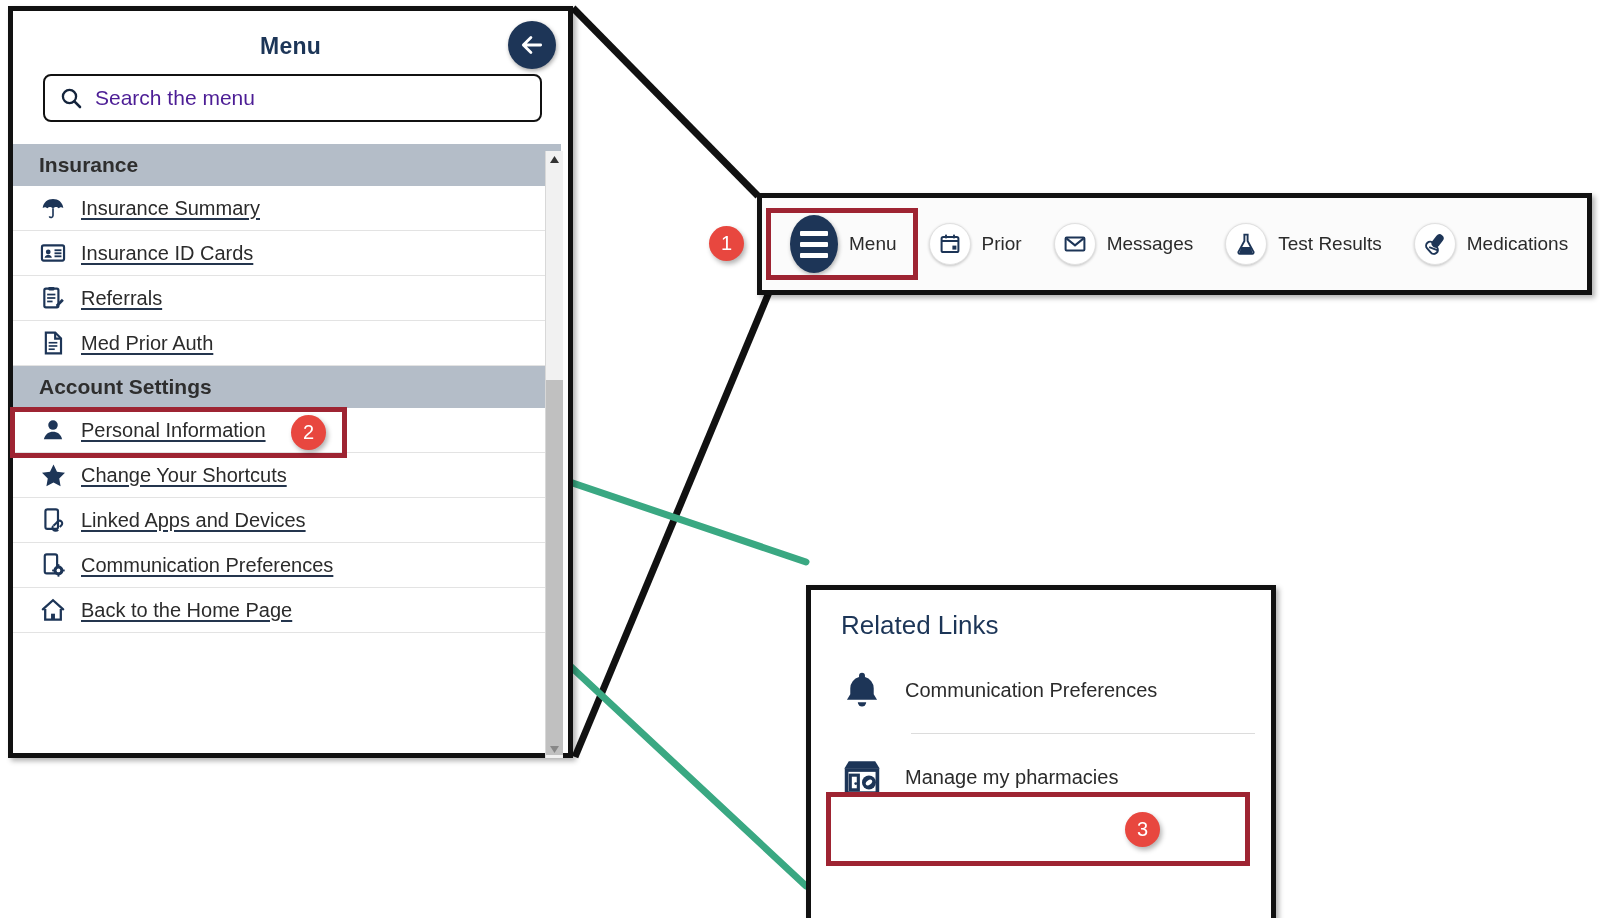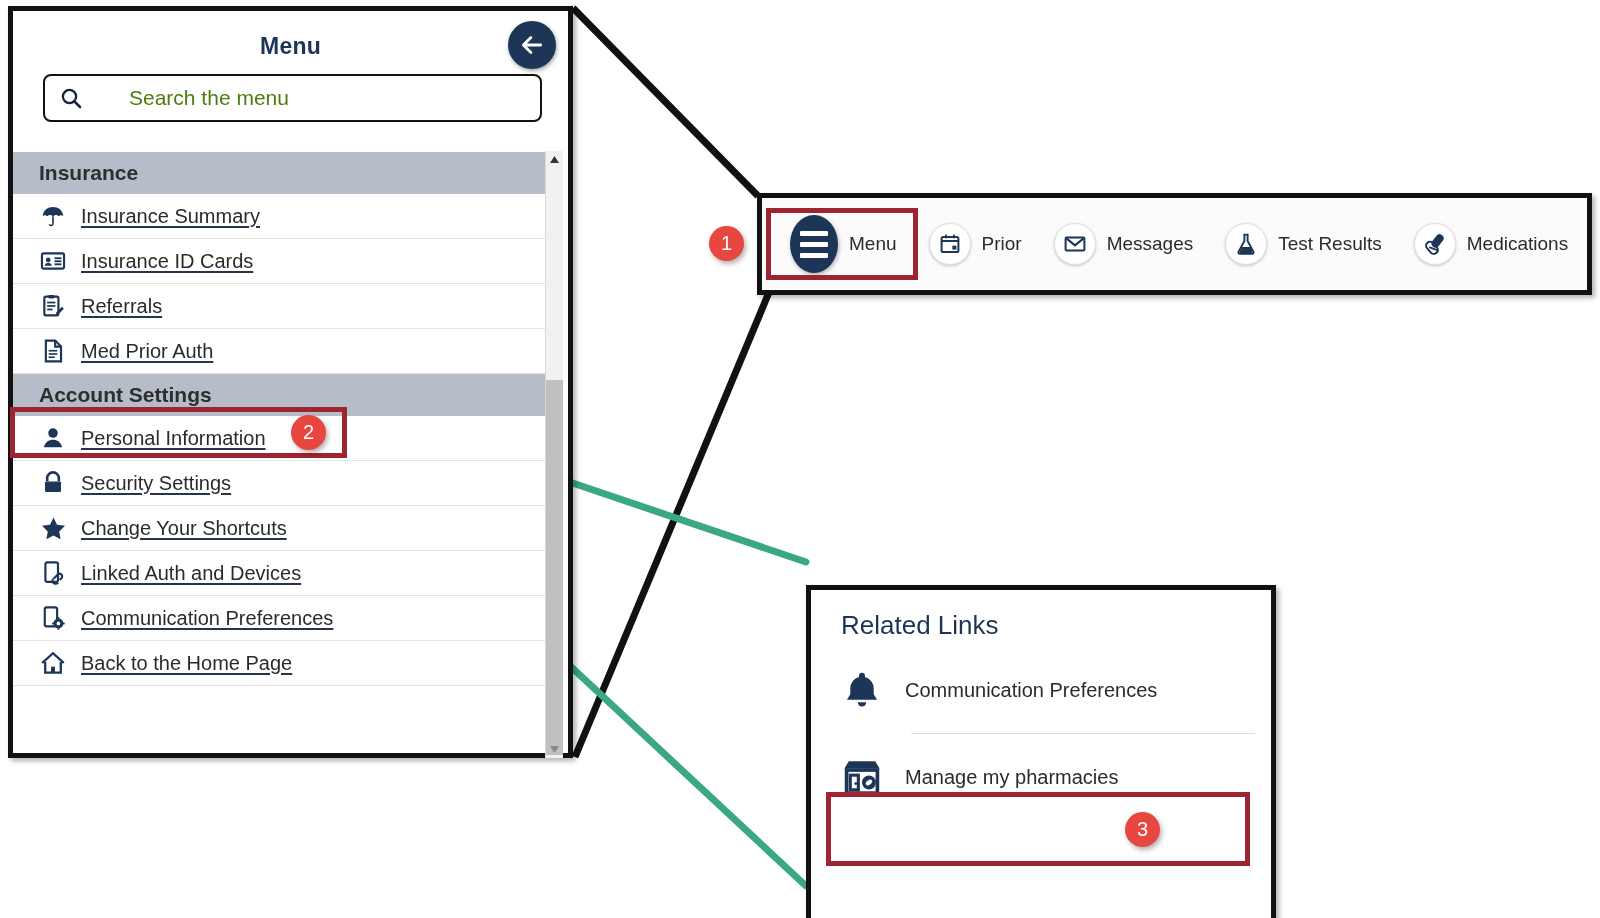--- a/index.html
+++ b/index.html
@@ -25,23 +25,23 @@
   .back-btn{
     position:absolute;right:12px;top:10px;width:48px;height:48px;border-radius:50%;
     background:#1d3557;display:flex;align-items:center;justify-content:center;
     box-shadow:1px 2px 4px rgba(0,0,0,.35);cursor:pointer;
   }
   .search-wrap{padding:14px 26px 0 30px;}
   .search-box{
     display:flex;align-items:center;gap:12px;height:44px;
     border:2.5px solid #111;border-radius:8px;padding:0 14px;background:#fff;
   }
-  .search-box .ph{color:#4d7c0f;font-size:21px;margin-left:34px;}
-
-  .list{margin-top:30px;position:relative;}
+  .search-box .ph{color:#4c1d95;font-size:21px;}
+
+  .list{margin-top:22px;position:relative;}
   .sec-head{
     background:#b4bdc8;color:#2e2e2e;font-size:21px;font-weight:bold;
     padding:9px 0 9px 26px;width:548px;box-sizing:border-box;
   }
   .item{
     display:flex;align-items:center;gap:14px;height:45px;padding-left:26px;
     border-bottom:1px solid #e3e3e3;width:548px;box-sizing:border-box;background:#fff;
     cursor:pointer;
   }
   .item .ic{width:28px;height:28px;flex:0 0 28px;display:flex;align-items:center;justify-content:center;}
@@ -200,49 +200,40 @@
       <div class="item">
         <span class="ic">
           <svg width="26" height="26" viewBox="0 0 24 24">
             <circle cx="12" cy="7.4" r="4.4" fill="#1d3557"></circle>
             <path d="M3.6 20.6 c1-5 4.6-7.1 8.4-7.1 s7.4 2.1 8.4 7.1 Z" fill="#1d3557"></path>
           </svg>
         </span>
         <span class="lb">Personal Information</span>
       </div>
 
-      <div class="item">
-        <span class="ic">
-          <svg width="26" height="26" viewBox="0 0 24 24">
-            <path d="M6.6 10.4 V7.6 a5.4 5.4 0 0 1 10.8 0 V10.4" fill="none" stroke="#1d3557" stroke-width="2.4"></path>
-            <rect x="4.6" y="10.6" width="14.8" height="9.6" rx="1" fill="#1d3557"></rect>
-          </svg>
-        </span>
-        <span class="lb">Security Settings</span>
-      </div>
 
 
       <div class="item">
         <span class="ic">
           <svg width="27" height="27" viewBox="0 0 24 24">
             <path d="M12 2.2 L15.1 8.6 L22.2 9.6 L17.1 14.6 L18.3 21.6 L12 18.3 L5.7 21.6 L6.9 14.6 L1.8 9.6 L8.9 8.6 Z" fill="#1d3557"></path>
           </svg>
         </span>
         <span class="lb">Change Your Shortcuts</span>
       </div>
 
       <div class="item">
         <span class="ic">
           <svg width="26" height="26" viewBox="0 0 24 24">
             <rect x="5" y="2.2" width="11.6" height="18" rx="1.8" fill="none" stroke="#1d3557" stroke-width="2"></rect>
             <path d="M12.4 17.4 c1.4-1.4 2.6-2.6 4-4 a2.4 2.4 0 0 1 3.4 3.4 l-1.6 1.6" fill="none" stroke="#1d3557" stroke-width="1.9"></path>
             <path d="M16.8 21 c-1.4 1.4-3.6 1-4.6 0 a2.4 2.4 0 0 1 0-3.4" fill="none" stroke="#1d3557" stroke-width="1.9"></path>
           </svg>
         </span>
-        <span class="lb">Linked Auth and Devices</span>
+        <span class="lb">Linked Apps and Devices</span>
       </div>
 
       <div class="item">
         <span class="ic">
           <svg width="26" height="26" viewBox="0 0 24 24">
             <rect x="4.4" y="2.2" width="11.4" height="17.6" rx="1.8" fill="none" stroke="#1d3557" stroke-width="2"></rect>
             <circle cx="17" cy="17" r="4.6" fill="#1d3557"></circle>
             <circle cx="17" cy="17" r="1.7" fill="#ffffff"></circle>
             <rect x="16.2" y="11.2" width="1.7" height="2.4" fill="#1d3557"></rect>
             <rect x="16.2" y="20.4" width="1.7" height="2.4" fill="#1d3557"></rect>

